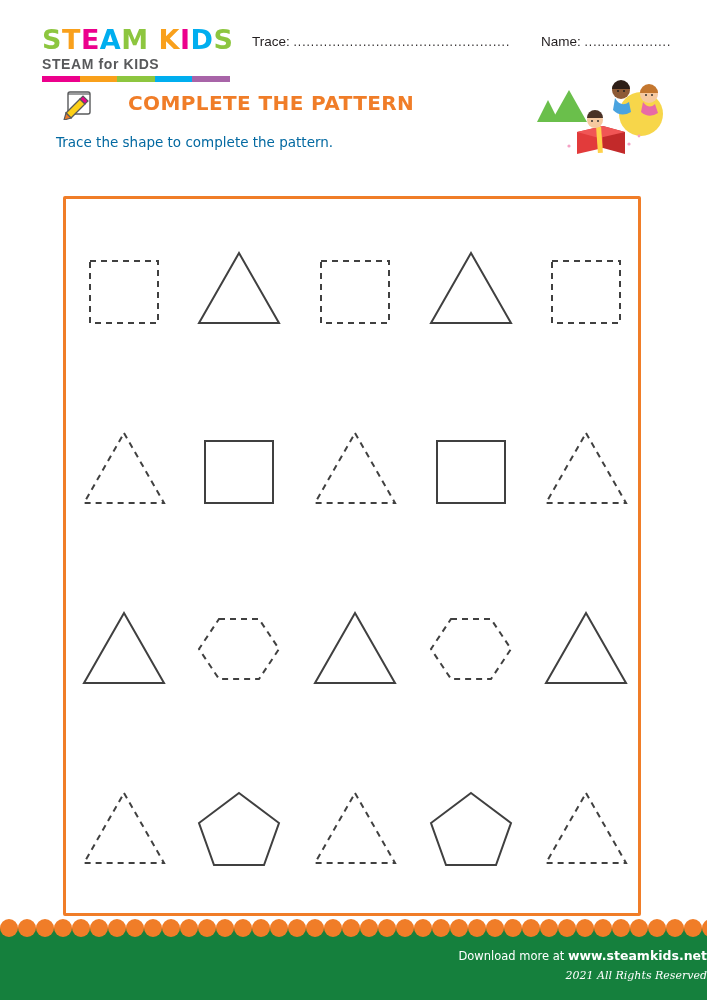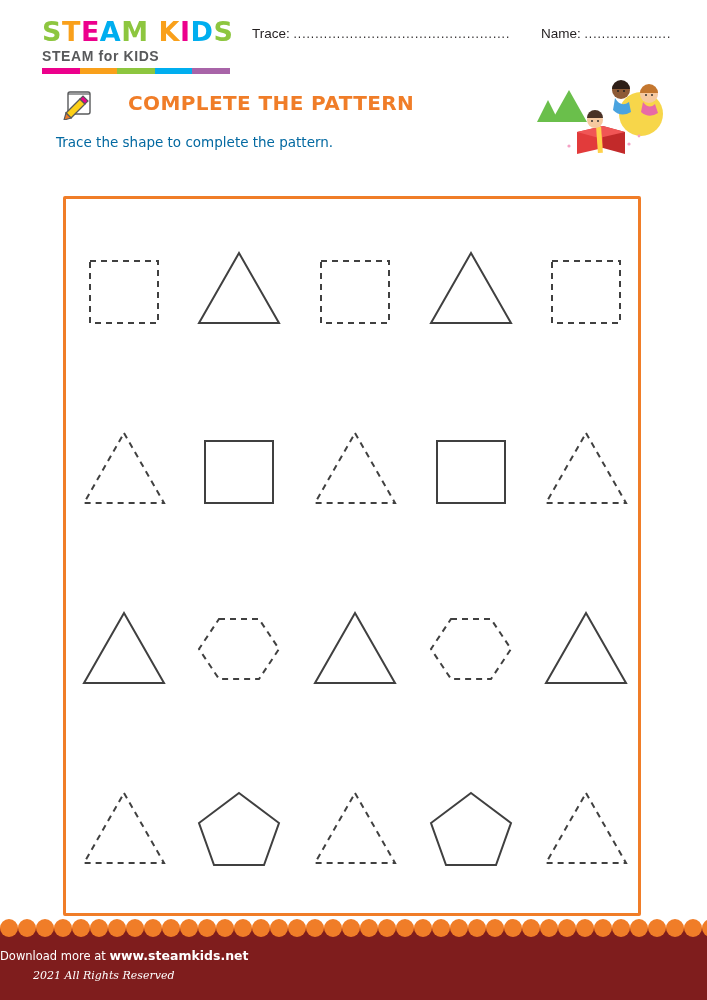--- a/index.html
+++ b/index.html
@@ -9,21 +9,21 @@
     height: 1000px;
     background: #ffffff;
     font-family: "Liberation Sans", sans-serif;
     position: relative;
     overflow: hidden;
   }
 
   
   .header {
     position: absolute;
-    top: 14px;
+    top: 22px;
     left: 0;
     width: 707px;
     height: 60px;
   }
   .logo {
     position: absolute;
     left: 42px;
     top: 4px;
     width: 200px;
   }
@@ -130,23 +130,23 @@
     justify-content: center;
   }
 
   
   .footer {
     position: absolute;
     left: 0;
     bottom: 0;
     width: 707px;
     height: 72px;
-    background: #7f1d1d;
+    background: #15803d;
     color: #ffffff;
-    text-align: left;
+    text-align: right;
   }
   .scallop {
     position: absolute;
     top: -9px;
     left: 0;
     width: 707px;
     height: 18px;
     display: flex;
   }
   .scallop i {

